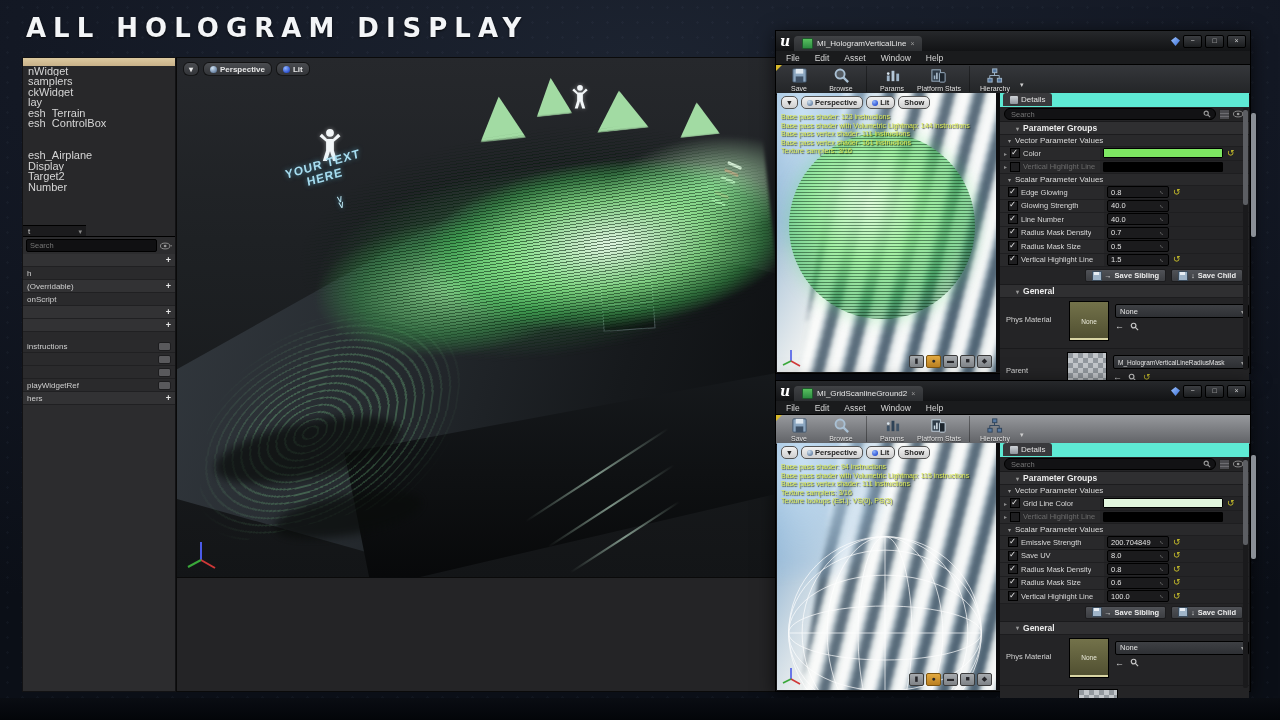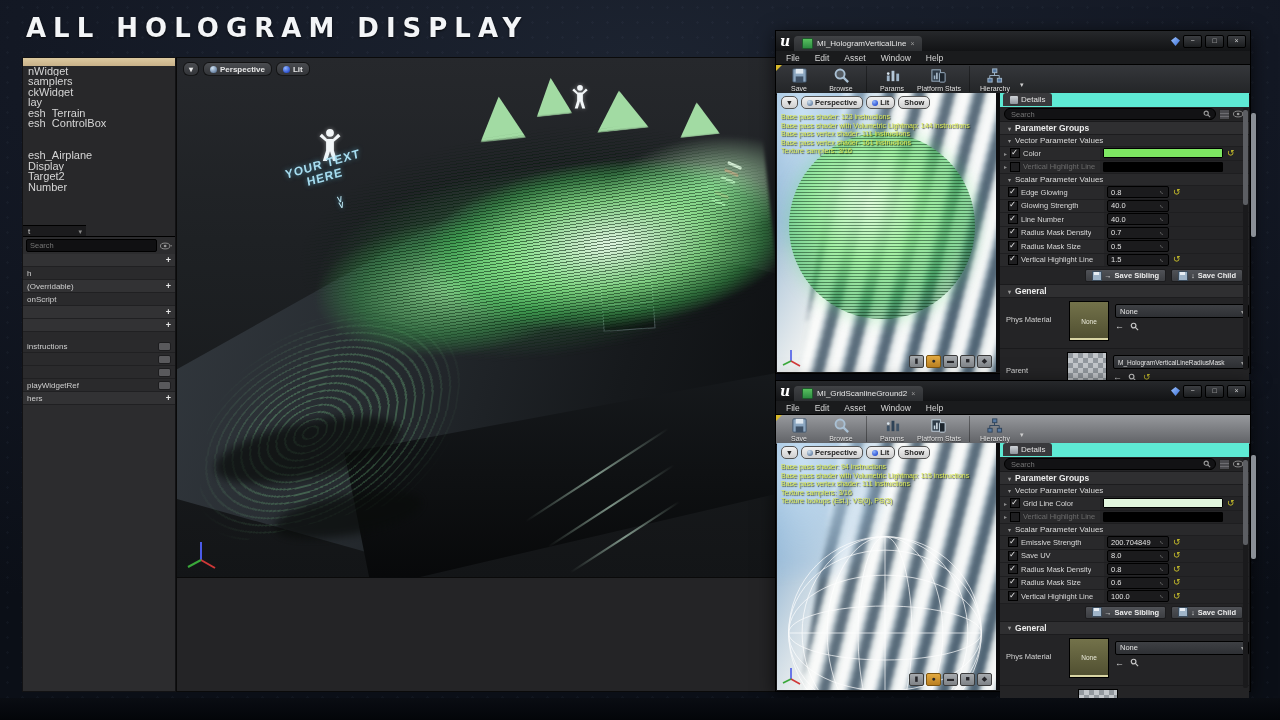--- a/index.html
+++ b/index.html
@@ -142,21 +142,21 @@
 
   .splitter{width:4px;background:#0c0c0e;}
   .details{position:relative;width:249px;background:#242426;font-size:8px;color:#d6d6d6;}
   .dt-tabbar{height:14px;background:#5eead4;display:flex;}
   .dt-tab{display:flex;align-items:center;gap:3px;height:13px;background:#39393c;border-radius:3px 3px 0 0;padding:0 7px;margin-left:3px;font-size:8px;color:#e4e4e4;}
   .dt-tab .tic{width:8px;height:8px;background:linear-gradient(180deg,#cfd3d8,#8f959c);border-radius:1px;}
   .dt-search{height:14px;display:flex;align-items:center;gap:3px;padding:0 4px;background:#242426;border-bottom:1px solid #1a1a1c;}
   .dt-search .box{flex:1;display:flex;align-items:center;background:#121214;border:1px solid #000;border-radius:7px;height:10px;padding:0 4px;}
   .dt-search input{flex:1;min-width:0;background:transparent;border:none;outline:none;color:#bfbfbf;font-size:7.5px;font-family:"Liberation Sans",sans-serif;}
   .gridic{width:9px;height:9px;background:linear-gradient(#6c6c70,#6c6c70) 0 3px/9px 1px no-repeat,linear-gradient(#6c6c70,#6c6c70) 0 6px/9px 1px no-repeat,#4a4a4e;border:1px solid #222;}
-  .dt-hdr{height:12px;background:#2f2f31;display:flex;align-items:center;gap:4px;padding-left:8px;border-bottom:1px solid #1c1c1e;
+  .dt-hdr{height:12px;background:#2f2f31;display:flex;align-items:center;gap:4px;padding-left:16px;border-bottom:1px solid #1c1c1e;
     font-weight:bold;font-size:8.5px;color:#ececec;}
   .dt-sub{height:11px;background:#29292b;display:flex;align-items:center;gap:4px;padding-left:8px;border-bottom:1px solid #1e1e20;font-size:8px;color:#dadada;}
   .tri{color:#9a9a9a;font-size:6px;}
   .p-row{display:flex;height:12.5px;border-bottom:1px solid #1e1e20;}
   .p-l{width:96px;display:flex;align-items:center;gap:3px;background:#29292b;padding-left:8px;overflow:hidden;}
   .p-row.vec .p-l{padding-left:4px;}
   .p-v{flex:1;display:flex;align-items:center;gap:4px;background:#242426;padding-left:3px;}
   .exp{color:#8a8a8a;font-size:6px;}
   .cb{width:8px;height:8px;border:1px solid #000;background:#1e1e20;position:relative;flex:none;}
   .cb.checked::after{content:"✓";position:absolute;left:0;top:-2.5px;font-size:8.5px;color:#e2e2e2;}

